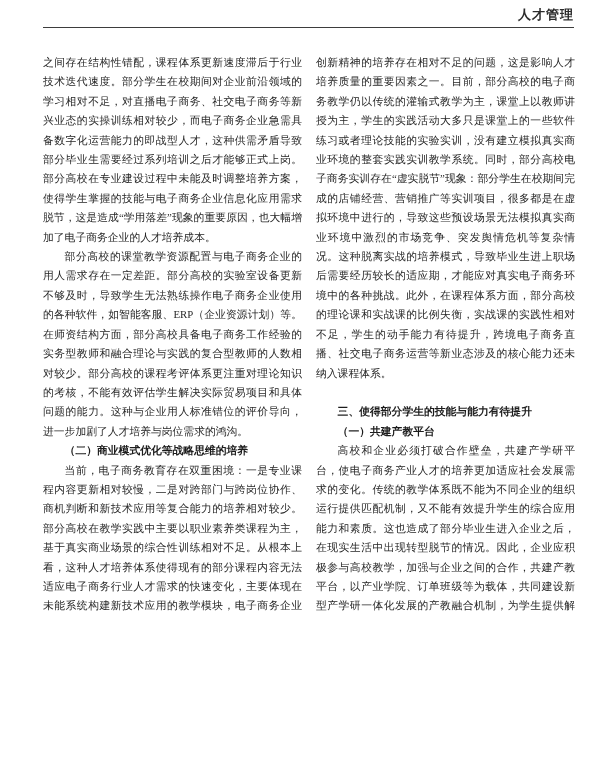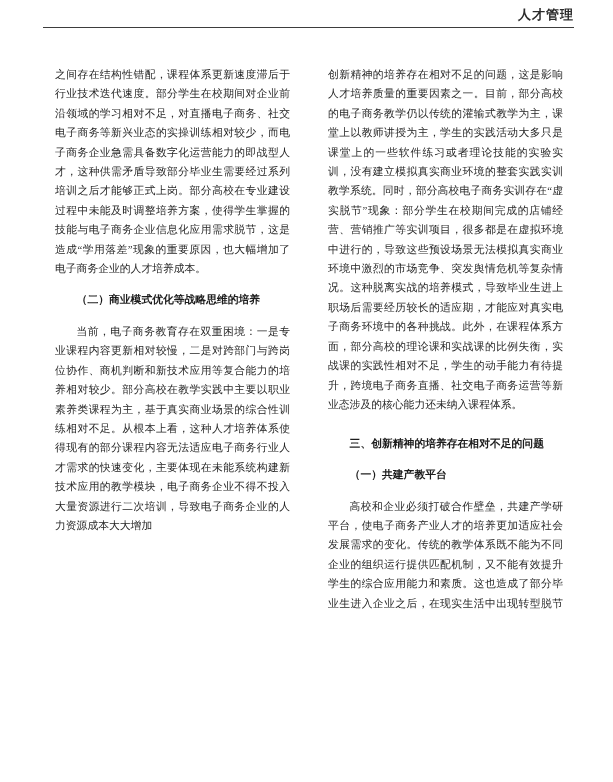--- a/index.html
+++ b/index.html
@@ -37,21 +37,21 @@
     display: flex;
     gap: 14px;
   }
   .col {
     width: 259px;
     font-size: 10.8px;
     line-height: 19.4px;
     text-align: justify;
     color: #262626;
   }
-  .col p { margin: 12px; }
+  .col p { margin: 0; }
   .p { text-indent: 2em; }
   .p.first { text-indent: 0; }
   .h {
     text-indent: 2em;
     font-family: "Liberation Sans", "DejaVu Sans", sans-serif;
     font-weight: 700;
     color: #1c1c1c;
   }
   .h.section { margin-top: 19.4px; }
   .page-number {
@@ -69,28 +69,29 @@
 
   <div class="header">
     <span>人才管理</span>
   </div>
   <div class="header-rule"></div>
 
   <div class="content">
 
     <div class="col">
       <p class="p first">之间存在结构性错配，课程体系更新速度滞后于行业技术迭代速度。部分学生在校期间对企业前沿领域的学习相对不足，对直播电子商务、社交电子商务等新兴业态的实操训练相对较少，而电子商务企业急需具备数字化运营能力的即战型人才，这种供需矛盾导致部分毕业生需要经过系列培训之后才能够正式上岗。部分高校在专业建设过程中未能及时调整培养方案，使得学生掌握的技能与电子商务企业信息化应用需求脱节，这是造成“学用落差”现象的重要原因，也大幅增加了电子商务企业的人才培养成本。</p>
+      <p class="p">部分高校的课堂教学资源配置与电子商务企业的用人需求存在一定差距。部分高校的实验室设备更新不够及时，导致学生无法熟练操作电子商务企业使用的各种软件，如智能客服、ERP（企业资源计划）等。在师资结构方面，部分高校具备电子商务工作经验的实务型教师和融合理论与实践的复合型教师的人数相对较少。部分高校的课程考评体系更注重对理论知识的考核，不能有效评估学生解决实际贸易项目和具体问题的能力。这种与企业用人标准错位的评价导向，进一步加剧了人才培养与岗位需求的鸿沟。</p>
       <p class="h">（二）商业模式优化等战略思维的培养</p>
       <p class="p"><span>当前，电子商务教育存在双重困境：一是专业课程内容更新相对较慢，二是对跨部门与跨岗位协作、商机判断和新技术应用等复合能力的培养相对较少。部分高校在教学实践中主要以职业素养类课程为主，基于真实商业场景的综合性训练相对不足。从根本上看，这种人才培养体系使得现有的部分课程内容无法适应电子商务行业人才需求的快速变化，主要体现在未能系统构建新技术应用的教学模块，电子商务企业不得不投入大量资源进行二次培训，导致电子商务企业的人力资源成本大大增加</span></p>
 
     </div>
 
     <div class="col">
       <p class="p first">创新精神的培养存在相对不足的问题，这是影响人才培养质量的重要因素之一。目前，部分高校的电子商务教学仍以传统的灌输式教学为主，课堂上以教师讲授为主，学生的实践活动大多只是课堂上的一些软件练习或者理论技能的实验实训，没有建立模拟真实商业环境的整套实践实训教学系统。同时，部分高校电子商务实训存在“虚实脱节”现象：部分学生在校期间完成的店铺经营、营销推广等实训项目，很多都是在虚拟环境中进行的，导致这些预设场景无法模拟真实商业环境中激烈的市场竞争、突发舆情危机等复杂情况。这种脱离实战的培养模式，导致毕业生进上职场后需要经历较长的适应期，才能应对真实电子商务环境中的各种挑战。此外，在课程体系方面，部分高校的理论课和实战课的比例失衡，实战课的实践性相对不足，学生的动手能力有待提升，跨境电子商务直播、社交电子商务运营等新业态涉及的核心能力还未纳入课程体系。</p>
-      <p class="h section">三、创新精神的培养存在相对不足的问题</p>
+      <p class="h section">三、使得部分学生的技能与能力有待提升</p>
       <p class="h">（一）共建产教平台</p>
       <p class="p">高校和企业必须打破合作壁垒，共建产学研平台，使电子商务产业人才的培养更加适应社会发展需求的变化。传统的教学体系既不能为不同企业的组织运行提供匹配机制，又不能有效提升学生的综合应用能力和素质。这也造成了部分毕业生进入企业之后，在现实生活中出现转型脱节的情况。因此，企业应积极参与高校教学，加强与企业之间的合作，共建产教平台，以产业学院、订单班级等为载体，共同建设新型产学研一体化发展的产教融合机制，为学生提供解决实际商业经营问题的平台，注重培养学生的数据运用与管理能力。</p>
 
     </div>
 
   </div>
 
   <div class="page-number">105</div>
 
 </div>

